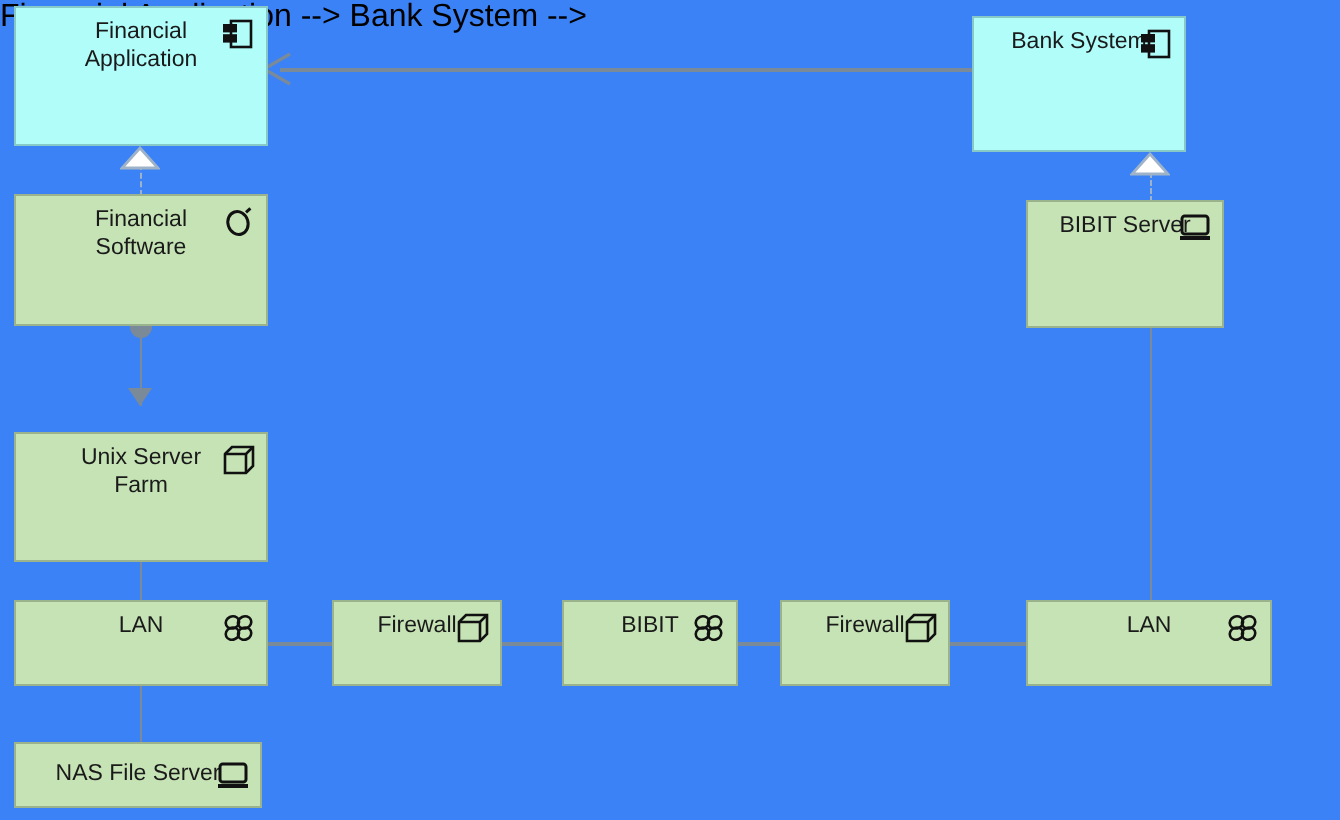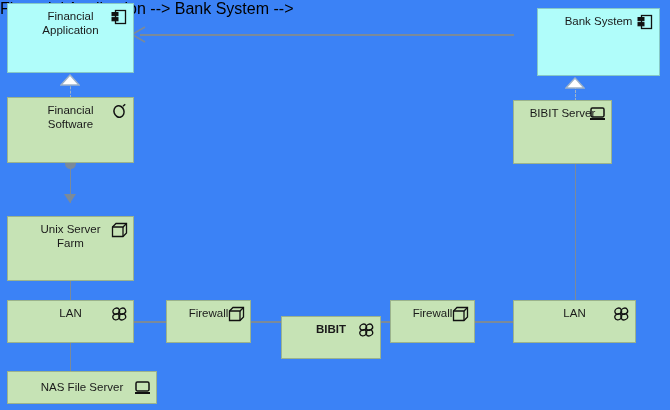--- a/index.html
+++ b/index.html
@@ -162,21 +162,21 @@
     <span class="icon">
       <svg width="17" height="16" viewBox="0 0 17 16">
         <rect x="4.5" y="1.5" width="10" height="13" fill="none" stroke="#111" stroke-width="1.3"></rect>
         <rect x="1" y="3.5" width="6" height="3.2" fill="#111" stroke="#111" stroke-width="1"></rect>
         <rect x="1" y="8.6" width="6" height="3.2" fill="#111" stroke="#111" stroke-width="1"></rect>
       </svg>
     </span>
   </div>
 
   
-  <div class="node app" style="left:537px; top:8px; width:123px; height:68px;">
+  <div class="node app" style="left:486px; top:8px; width:107px; height:68px;">
     <div class="label">Bank System</div>
     <span class="icon">
       <svg width="17" height="16" viewBox="0 0 17 16">
         <rect x="4.5" y="1.5" width="10" height="13" fill="none" stroke="#111" stroke-width="1.3"></rect>
         <rect x="1" y="3.5" width="6" height="3.2" fill="#111" stroke="#111" stroke-width="1"></rect>
         <rect x="1" y="8.6" width="6" height="3.2" fill="#111" stroke="#111" stroke-width="1"></rect>
       </svg>
     </span>
   </div>
 
@@ -235,21 +235,21 @@
     <span class="icon">
       <svg width="17" height="16" viewBox="0 0 17 16">
         <polygon points="1.5,5 5,1.5 15.5,1.5 15.5,11 12,14.5 1.5,14.5" fill="none" stroke="#111" stroke-width="1.3"></polygon>
         <polyline points="1.5,5 12,5 15.5,1.5" fill="none" stroke="#111" stroke-width="1.3"></polyline>
         <line x1="12" y1="5" x2="12" y2="14.5" stroke="#111" stroke-width="1.3"></line>
       </svg>
     </span>
   </div>
 
   
-  <div class="node infra" style="left:281px; top:316px; width:100px; height:43px;font-weight:bold;">
+  <div class="node infra" style="left:281px; top:300px; width:88px; height:43px;">
     <div class="label">BIBIT</div>
     <span class="icon">
       <svg width="17" height="16" viewBox="0 0 17 16">
         <ellipse cx="5.2" cy="5.2" rx="3.4" ry="3" fill="none" stroke="#111" stroke-width="1.3" transform="rotate(-25 5.2 5.2)"></ellipse>
         <ellipse cx="11.3" cy="5.2" rx="3.4" ry="3" fill="none" stroke="#111" stroke-width="1.3" transform="rotate(-25 11.3 5.2)"></ellipse>
         <ellipse cx="5.2" cy="10.8" rx="3.4" ry="3" fill="none" stroke="#111" stroke-width="1.3" transform="rotate(-25 5.2 10.8)"></ellipse>
         <ellipse cx="11.3" cy="10.8" rx="3.4" ry="3" fill="none" stroke="#111" stroke-width="1.3" transform="rotate(-25 11.3 10.8)"></ellipse>
       </svg>
     </span>
   </div>
@@ -273,21 +273,21 @@
       <svg width="17" height="16" viewBox="0 0 17 16">
         <ellipse cx="5.2" cy="5.2" rx="3.4" ry="3" fill="none" stroke="#111" stroke-width="1.3" transform="rotate(-25 5.2 5.2)"></ellipse>
         <ellipse cx="11.3" cy="5.2" rx="3.4" ry="3" fill="none" stroke="#111" stroke-width="1.3" transform="rotate(-25 11.3 5.2)"></ellipse>
         <ellipse cx="5.2" cy="10.8" rx="3.4" ry="3" fill="none" stroke="#111" stroke-width="1.3" transform="rotate(-25 5.2 10.8)"></ellipse>
         <ellipse cx="11.3" cy="10.8" rx="3.4" ry="3" fill="none" stroke="#111" stroke-width="1.3" transform="rotate(-25 11.3 10.8)"></ellipse>
       </svg>
     </span>
   </div>
 
   
-  <div class="node infra" style="left:7px; top:371px; width:150px; height:33px;">
+  <div class="node infra" style="left:7px; top:371px; width:124px; height:33px;">
     <div class="label" style="top:8px;">NAS File Server</div>
     <span class="icon" style="top:8px;">
       <svg width="17" height="16" viewBox="0 0 17 16">
         <rect x="2" y="2" width="13" height="9" rx="1.4" fill="none" stroke="#111" stroke-width="1.5"></rect>
         <rect x="1" y="12" width="15" height="2" fill="#111"></rect>
       </svg>
     </span>
   </div>
 
 </div>

